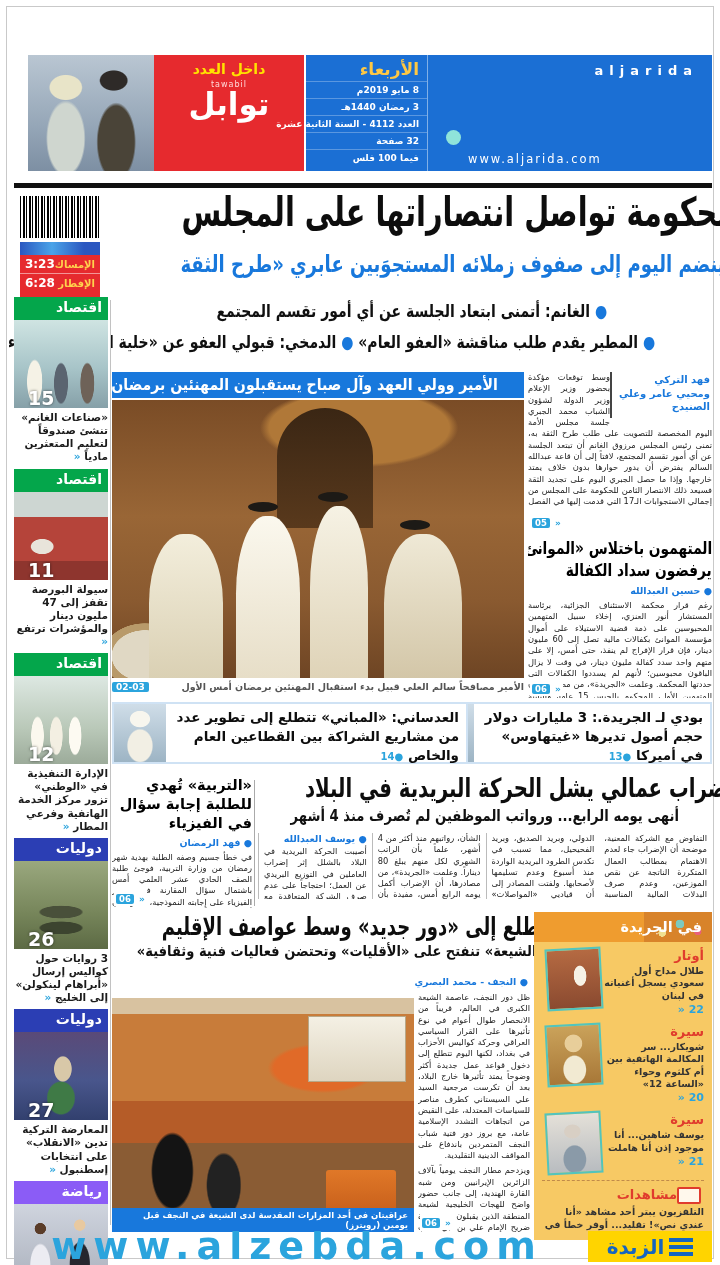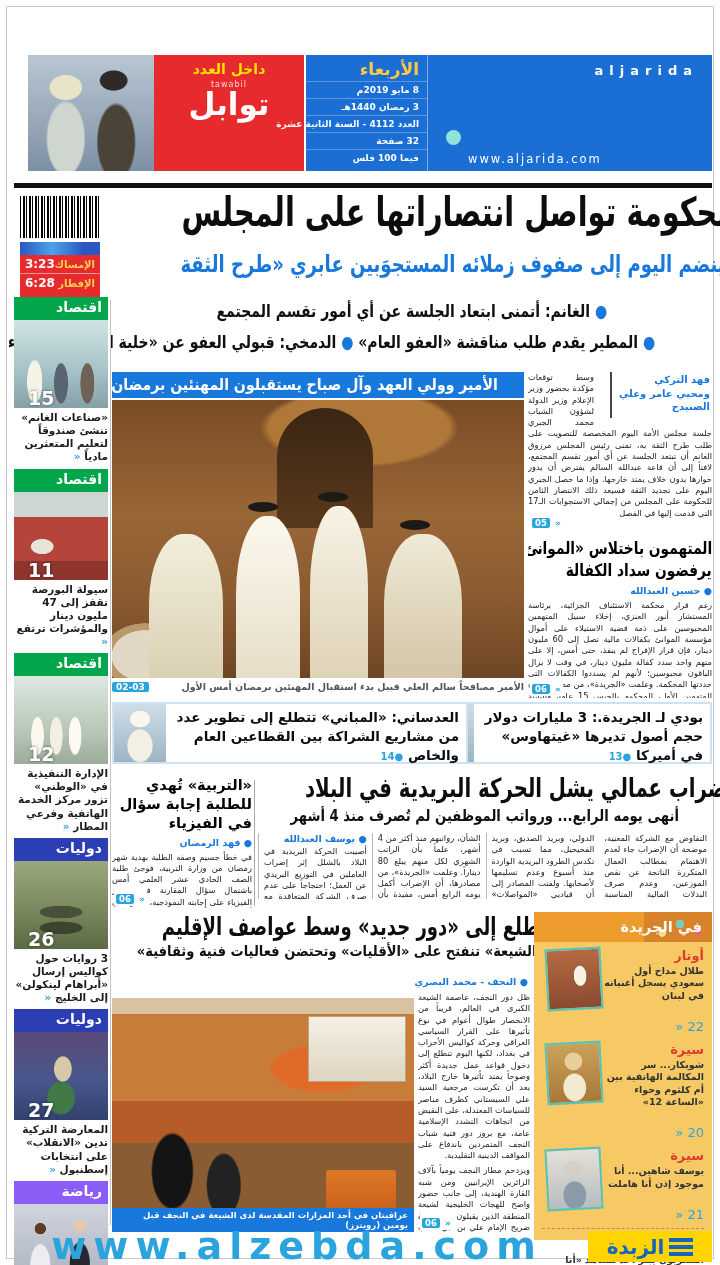--- a/index.html
+++ b/index.html
@@ -80,21 +80,21 @@
   .fig-c{left:48%;bottom:-6px;width:58px;height:178px;background:linear-gradient(180deg,#f6f2e4,#ded2b6);}
   .fig-d{left:66%;bottom:-6px;width:78px;height:150px;background:linear-gradient(180deg,#efe9d6,#d2c5a6);}
   .agal{position:absolute;width:30px;height:10px;border-radius:50%;background:#1d1a16;}
   #doorway{position:absolute;left:40%;top:8px;width:96px;height:120px;border-radius:48px 48px 0 0;background:linear-gradient(180deg,#3a2614,#59391c);}
   #photo-cap{left:112px;top:681px;width:412px;display:flex;justify-content:space-between;align-items:center;font-size:9.5px;color:#555;direction:rtl;}
   #photo-cap .cap-text{font-weight:bold;}
   .pages-mark{color:#fff;background:#2ba4dd;font-weight:bold;font-size:9px;padding:0 4px;border-radius:2px;direction:ltr;}
 
   
   #main-story{left:528px;top:372px;width:184px;height:160px;overflow:hidden;direction:rtl;}
-  #main-byline{float:right;width:92px;border-left:2px solid #444;color:#1878dc;font-weight:bold;font-size:10px;line-height:1.35;padding:1px 2px 4px 6px;margin-bottom:3px;text-align:right;margin-left:16px;}
+  #main-byline{float:right;width:92px;border-left:2px solid #444;color:#1878dc;font-weight:bold;font-size:10px;line-height:1.35;padding:1px 2px 4px 6px;margin-bottom:3px;text-align:right;}
   .bodytext{font-size:8.3px;line-height:11.3px;color:#222;text-align:justify;margin:0;}
   #ports-story{left:528px;top:538px;width:184px;height:160px;overflow:hidden;direction:rtl;}
   .story-hl-sm{font-size:16px;font-weight:bold;color:#000;line-height:1.35;text-align:right;}
   .story-hl-sm .squeeze{transform:scale(.86,1.05);transform-origin:right center;}
   .byline-sm{color:#1878dc;font-weight:bold;font-size:9.5px;margin:4px 0;text-align:right;}
   .endmark{position:absolute;left:2px;bottom:2px;background:#fff;padding:0 2px;}
   .mark-num{color:#fff;background:#2ba4dd;font-weight:bold;font-size:8.5px;padding:0 3px;border-radius:2px;}
   .mark-arrow{color:#2ba4dd;font-weight:bold;font-size:9px;}
 
   
@@ -141,21 +141,21 @@
   #fibox-head{position:relative;height:30px;background:
       radial-gradient(circle 7px at 82% 40%,#7cc9c0 0 60%,transparent 65%),
       radial-gradient(circle 6px at 92% 65%,#e8607a 0 60%,transparent 65%),
       radial-gradient(circle 6px at 72% 70%,#f0e090 0 60%,transparent 65%),
       linear-gradient(90deg,#ef9c2f 0 62%,#d8832a 62% 100%);
       color:#fff;font-weight:bold;font-size:14.5px;line-height:30px;padding-right:10px;text-align:right;direction:rtl;box-sizing:border-box;}
   .fi-item{display:flex;flex-direction:row;direction:rtl;padding:6px 8px 2px;}
   .fi-text{flex:1;text-align:right;}
   .fi-label{color:#e03c2d;font-weight:bold;font-size:13px;display:block;}
   .fi-line{color:#333;font-weight:bold;font-size:9.5px;line-height:1.3;display:block;margin-top:2px;}
-  .fi-page{color:#2ba4dd;font-weight:normal;font-size:13px;display:block;margin-top:17px;}
+  .fi-page{color:#2ba4dd;font-weight:bold;font-size:11px;display:block;margin-top:1px;}
   .fi-photo{width:52px;height:58px;border:2px solid #53c4bc;transform:rotate(-3deg);margin-left:4px;flex:none;}
   .fp1{background:radial-gradient(ellipse 10px 16px at 62% 45%,#f6f2e6 0 60%,transparent 66%),linear-gradient(180deg,#b56a42 0%,#8a4a30 100%);}
   .fp2{background:radial-gradient(ellipse 14px 14px at 50% 30%,#e8ce9a 0 60%,transparent 66%),radial-gradient(ellipse 18px 22px at 50% 75%,#f2ead2 0 60%,transparent 66%),linear-gradient(180deg,#caa25a,#a87838);}
   .fp3{background:radial-gradient(ellipse 13px 11px at 48% 30%,#d8cfc4 0 60%,transparent 66%),radial-gradient(ellipse 18px 22px at 50% 78%,#8a9aa8 0 60%,transparent 66%),linear-gradient(180deg,#e4e0d8,#b8bcc0);}
   .fi-sep{border-top:1px dashed #c08a4a;margin:4px 8px 0;}
   .tv-icon{display:inline-block;width:20px;height:13px;border:2px solid #e03c2d;border-radius:2px;vertical-align:middle;margin-right:3px;background:#fff8ec;}
 
   
   #footer-web{left:14px;top:1224px;width:566px;text-align:center;color:#2ba4dd;font-weight:bold;font-size:38px;letter-spacing:7px;}
   #footer-logo{left:588px;top:1231px;width:124px;height:31px;background:#ffd400;display:flex;align-items:center;justify-content:center;gap:5px;direction:rtl;}

